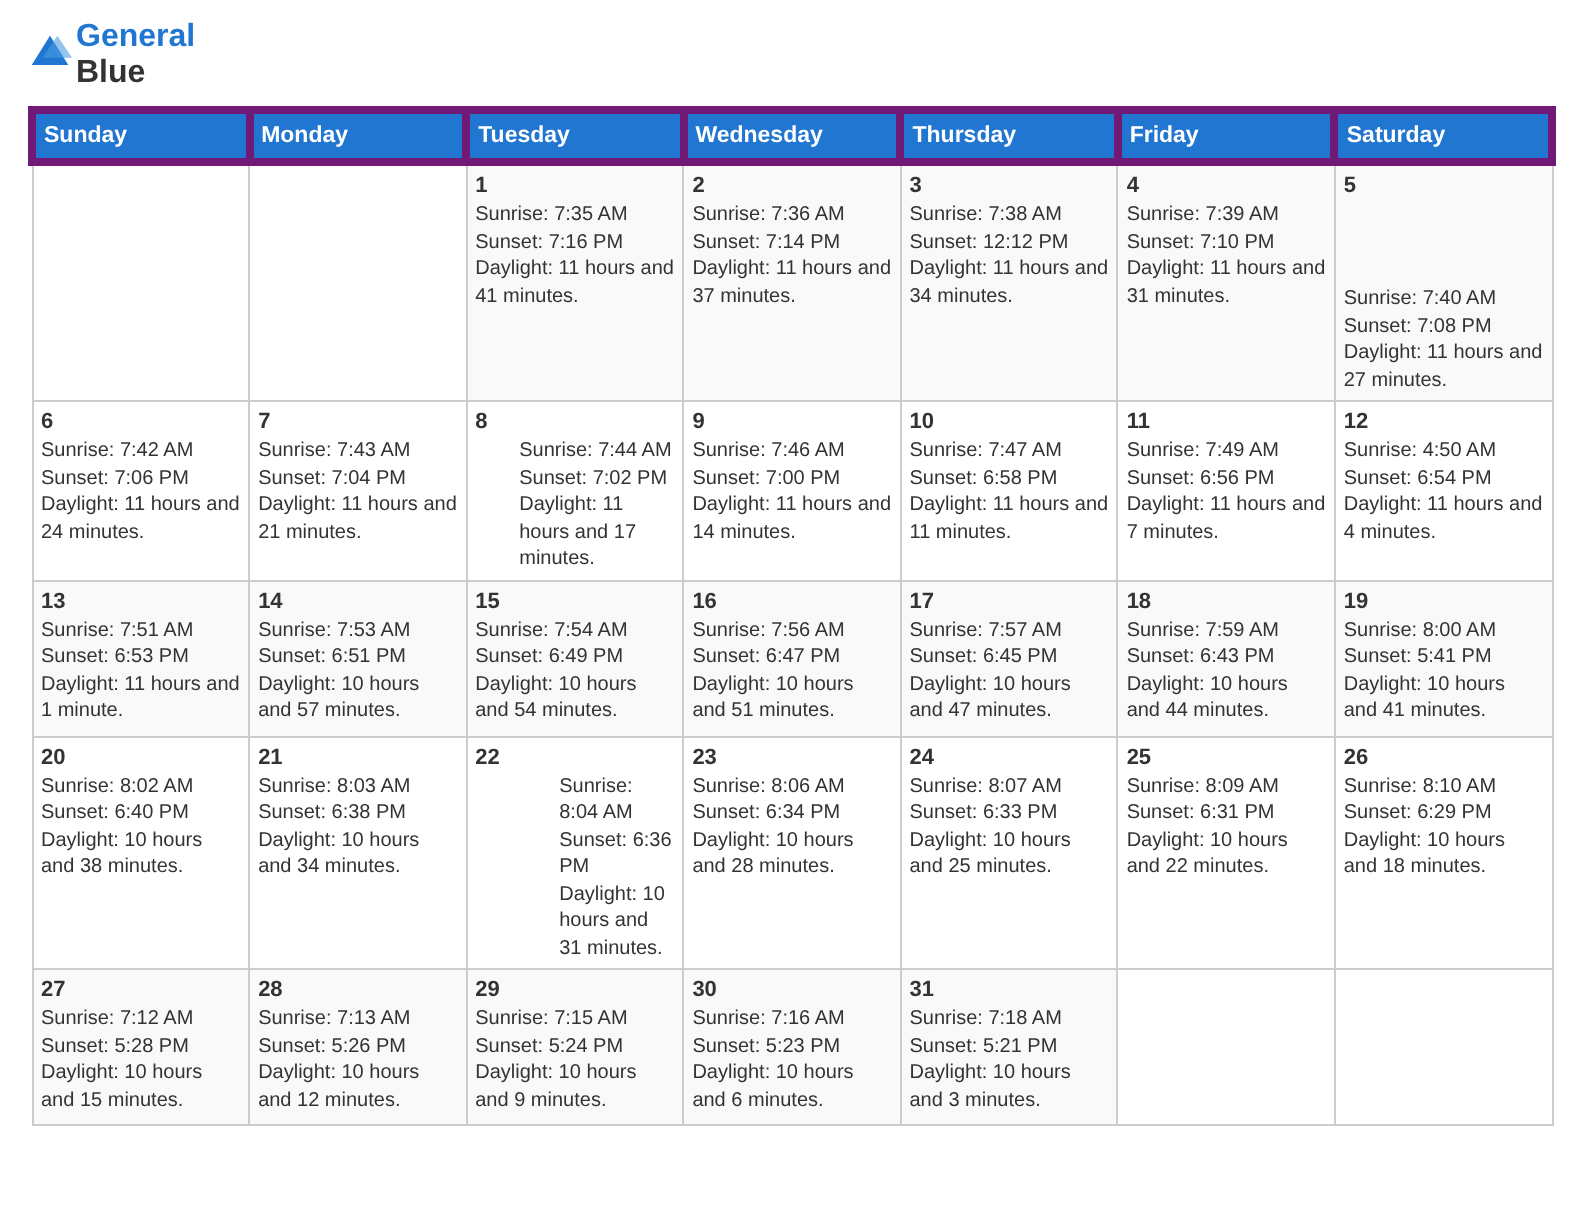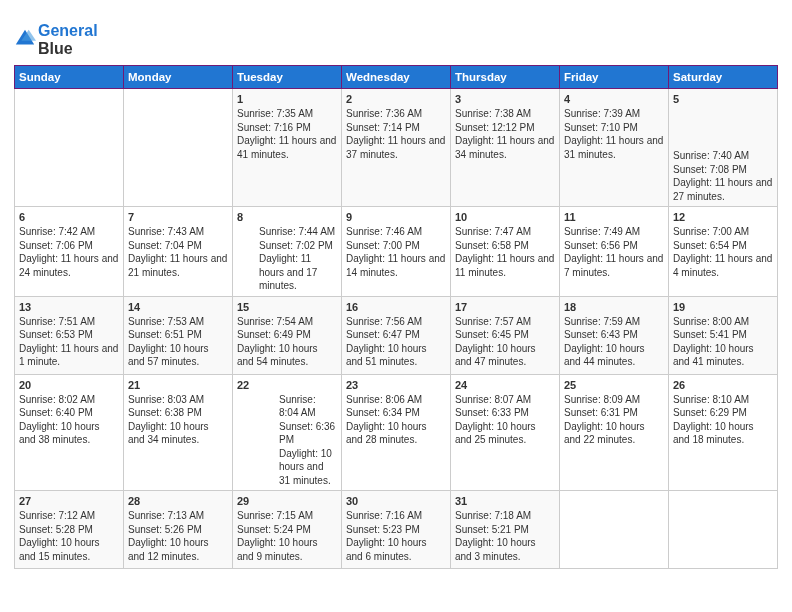--- a/index.html
+++ b/index.html
@@ -19,21 +19,20 @@
     .header {
       display: flex;
       justify-content: space-between;
       align-items: flex-start;
       margin-bottom: 8px;
     }
     .logo {
       display: flex;
       align-items: center;
       gap: 2px;
-      margin-top: 12px;
     }
     .logo-text {
       font-size: 16px;
       font-weight: bold;
       color: #333;
       line-height: 1.1;
     }
     .logo-text span {
       color: #2176d2;
     }
@@ -60,21 +59,21 @@
       border-collapse: collapse;
       table-layout: fixed;
     }
     thead tr th {
       background-color: #2176d2;
       color: #fff;
       font-size: 11.5px;
       font-weight: bold;
       padding: 5px 4px;
       text-align: left;
-      border: 1px solid #701a75;
+      border: 4px solid #701a75;
     }
     tbody tr td {
       vertical-align: top;
       padding: 4px 4px 3px 4px;
       border: 1px solid #ccc;
       font-size: 9.8px;
       color: #333;
       height: 78px;
       background: #fff;
     }
@@ -198,21 +197,21 @@
 Daylight: 11 hours and 11 minutes.</div>
           </td>
           <td>
             <span class="day-num">11</span>
             <div class="cell-info" style="white-space: pre-line;">Sunrise: 7:49 AM
 Sunset: 6:56 PM
 Daylight: 11 hours and 7 minutes.</div>
           </td>
           <td>
             <span class="day-num">12</span>
-            <div class="cell-info" style="white-space: pre-line;">Sunrise: 7:00 AM
+            <div class="cell-info" style="white-space: pre-line;">Sunrise: 4:50 AM
 Sunset: 6:54 PM
 Daylight: 11 hours and 4 minutes.</div>
           </td>
         </tr>
         <tr>
           <td>
             <span class="day-num">13</span>
             <div class="cell-info" style="white-space: pre-line;">Sunrise: 7:51 AM
 Sunset: 6:53 PM
 Daylight: 11 hours and 1 minute.</div>

